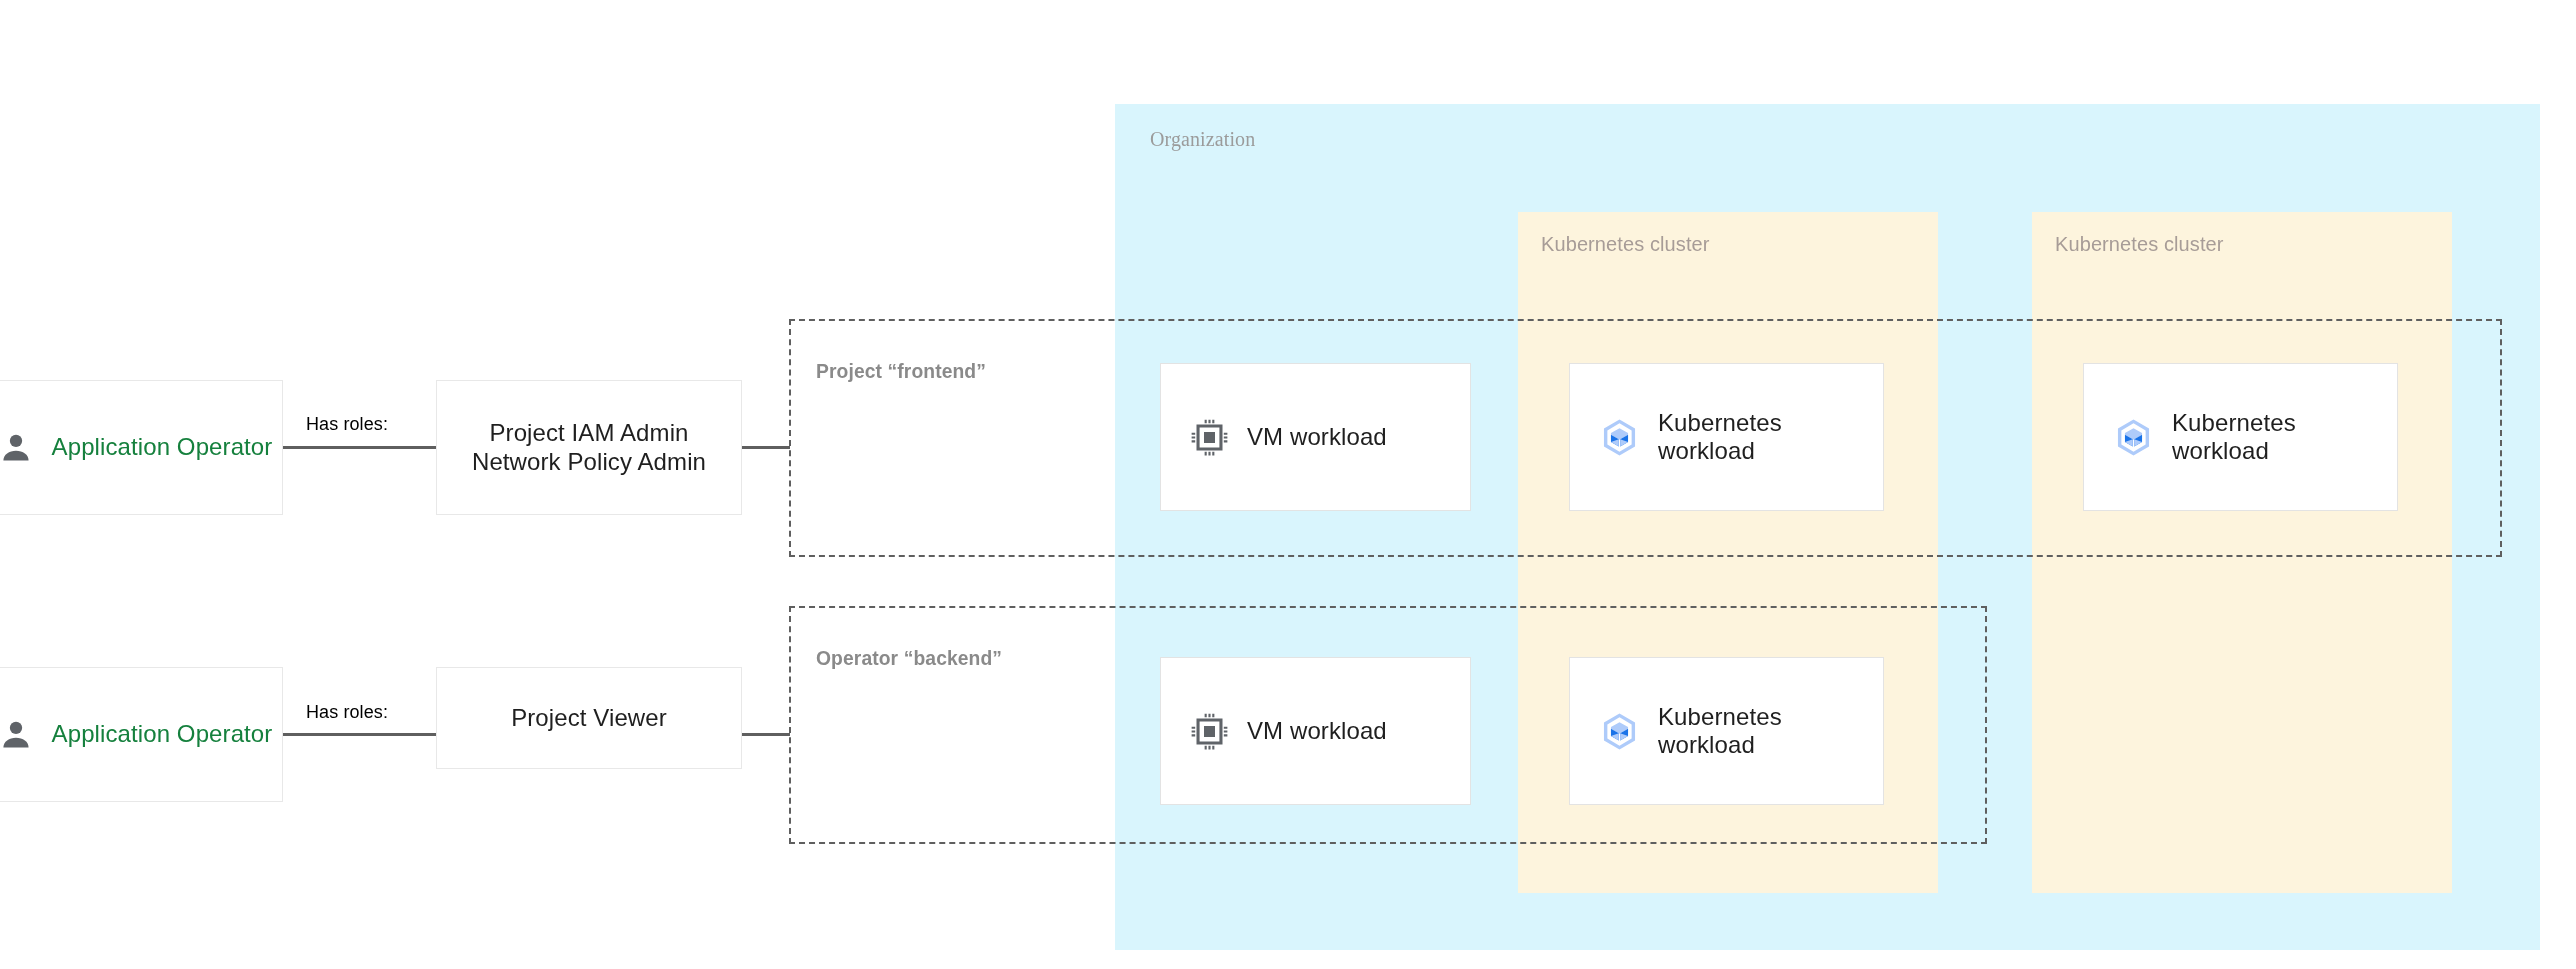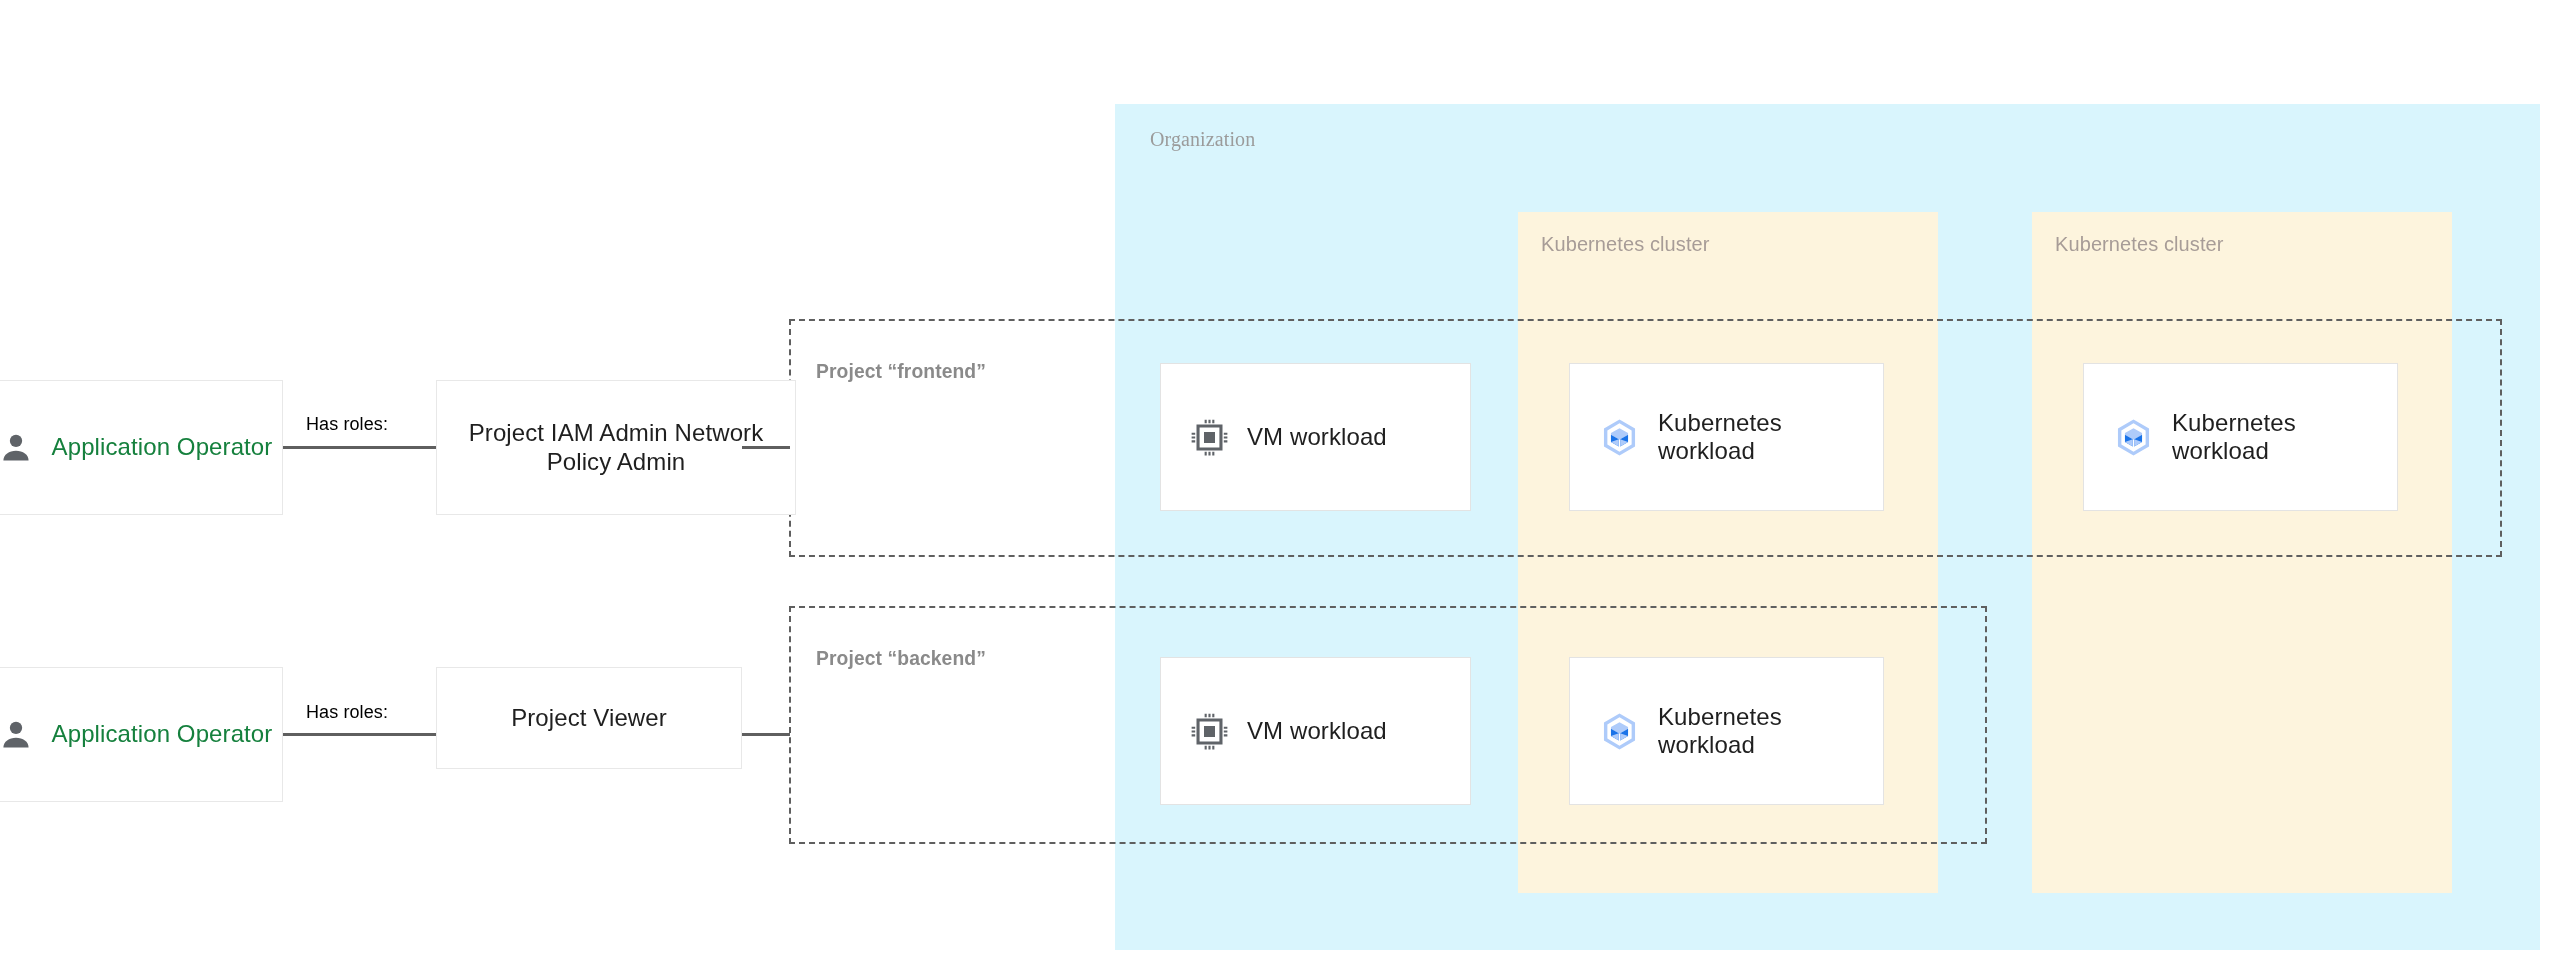--- a/index.html
+++ b/index.html
@@ -130,21 +130,21 @@
     line-height: 1.17;
     letter-spacing: 0.1px;
   }
 
   .role-box {
     display: flex;
     align-items: center;
     justify-content: center;
     text-align: center;
   }
-  .role-box.r1 { left: 436px; top: 380px; width: 360px; height: 135px; }
+  .role-box.r1 { left: 436px; top: 380px; width: 306px; height: 135px; }
   .role-box.r2 { left: 436px; top: 667px; width: 306px; height: 102px; }
   .role-label {
     font-size: 24px;
     color: #1f1f1f;
     line-height: 1.2;
     letter-spacing: 0.1px;
     padding: 0 8.3px;
   }
 
   
@@ -179,21 +179,21 @@
   <div class="cluster-box c1"></div>
   <div class="cluster-label l1">Kubernetes cluster</div>
 
   <div class="cluster-box c2"></div>
   <div class="cluster-label l2">Kubernetes cluster</div>
 
   <div class="project-box frontend"></div>
   <div class="project-label pf">Project “frontend”</div>
 
   <div class="project-box backend"></div>
-  <div class="project-label pb">Project “backend”</div>
+  <div class="project-label pb">Operator “backend”</div>
 
   <div class="card vm1">
     <span class="icon-wrap icon-56">
       <svg viewBox="0 0 24 24" width="39" height="39" aria-hidden="true">
         <g fill="#5f6368">
           <path d="M9 1h1.3v2.2H9zM11.35 1h1.3v2.2h-1.3zM13.7 1H15v2.2h-1.3z"></path>
           <path d="M9 20.8h1.3V23H9zM11.35 20.8h1.3V23h-1.3zM13.7 20.8H15V23h-1.3z"></path>
           <path d="M1 9h2.2v1.3H1zM1 11.35h2.2v1.3H1zM1 13.7h2.2V15H1z"></path>
           <path d="M20.8 9H23v1.3h-2.2zM20.8 11.35H23v1.3h-2.2zM20.8 13.7H23V15h-2.2z"></path>
           <path d="M4 4h16v16H4V4zm1.9 1.9v12.2h12.2V5.9H5.9z"></path>

